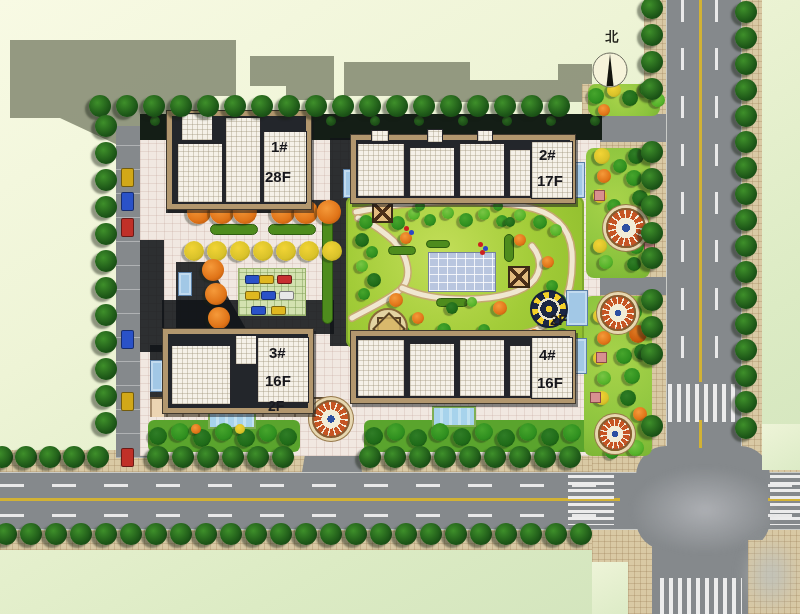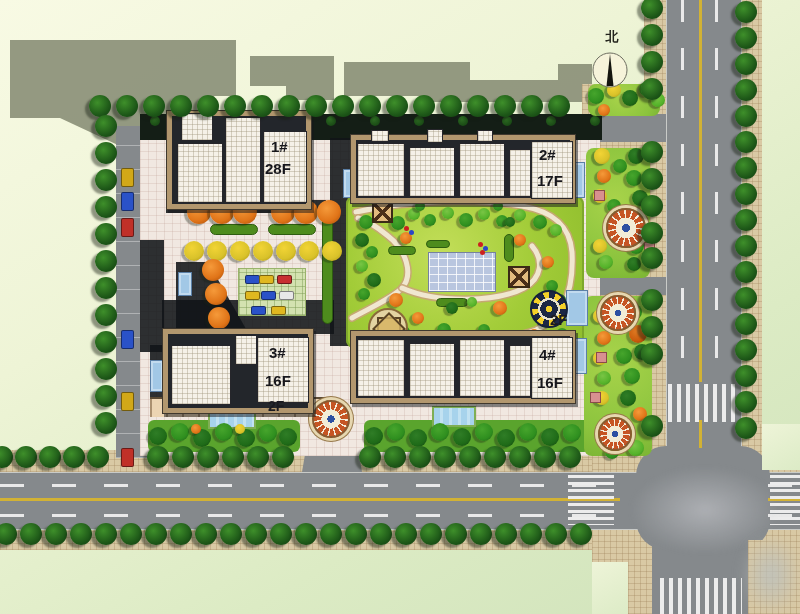--- a/index.html
+++ b/index.html
@@ -299,21 +299,21 @@
       <div class="mandala abs" style="left: 312px; top: 400px; width: 34px; height: 34px;"></div>
     </div>
 
   <div class="bld" style="left:166px;top:110px;width:144px;height:98px">
     <span class="core"></span>
     <i class="u" style="left:10px;top:32px;width:44px;height:58px"></i>
     <i class="u" style="left:58px;top:6px;width:34px;height:84px"></i>
     <i class="u" style="left:96px;top:20px;width:42px;height:70px"></i>
     <i class="u" style="left:14px;top:2px;width:30px;height:26px"></i>
     <b class="blab" style="left:104px;top:28px">1#</b>
-    <b class="blab" style="left:98px;top:50px">28F</b>
+    <b class="blab" style="left:98px;top:58px">28F</b>
   </div>
 
   <div class="bld" style="left:350px;top:134px;width:224px;height:68px">
     <span class="core"></span>
     <i class="u" style="left:6px;top:8px;width:46px;height:52px"></i>
     <i class="u" style="left:58px;top:12px;width:44px;height:48px"></i>
     <i class="u" style="left:108px;top:8px;width:44px;height:52px"></i>
     <i class="u" style="left:158px;top:14px;width:20px;height:46px"></i>
     <i class="u" style="left:180px;top:6px;width:40px;height:56px"></i>
     <i class="u" style="left:20px;top:-5px;width:16px;height:10px"></i>

